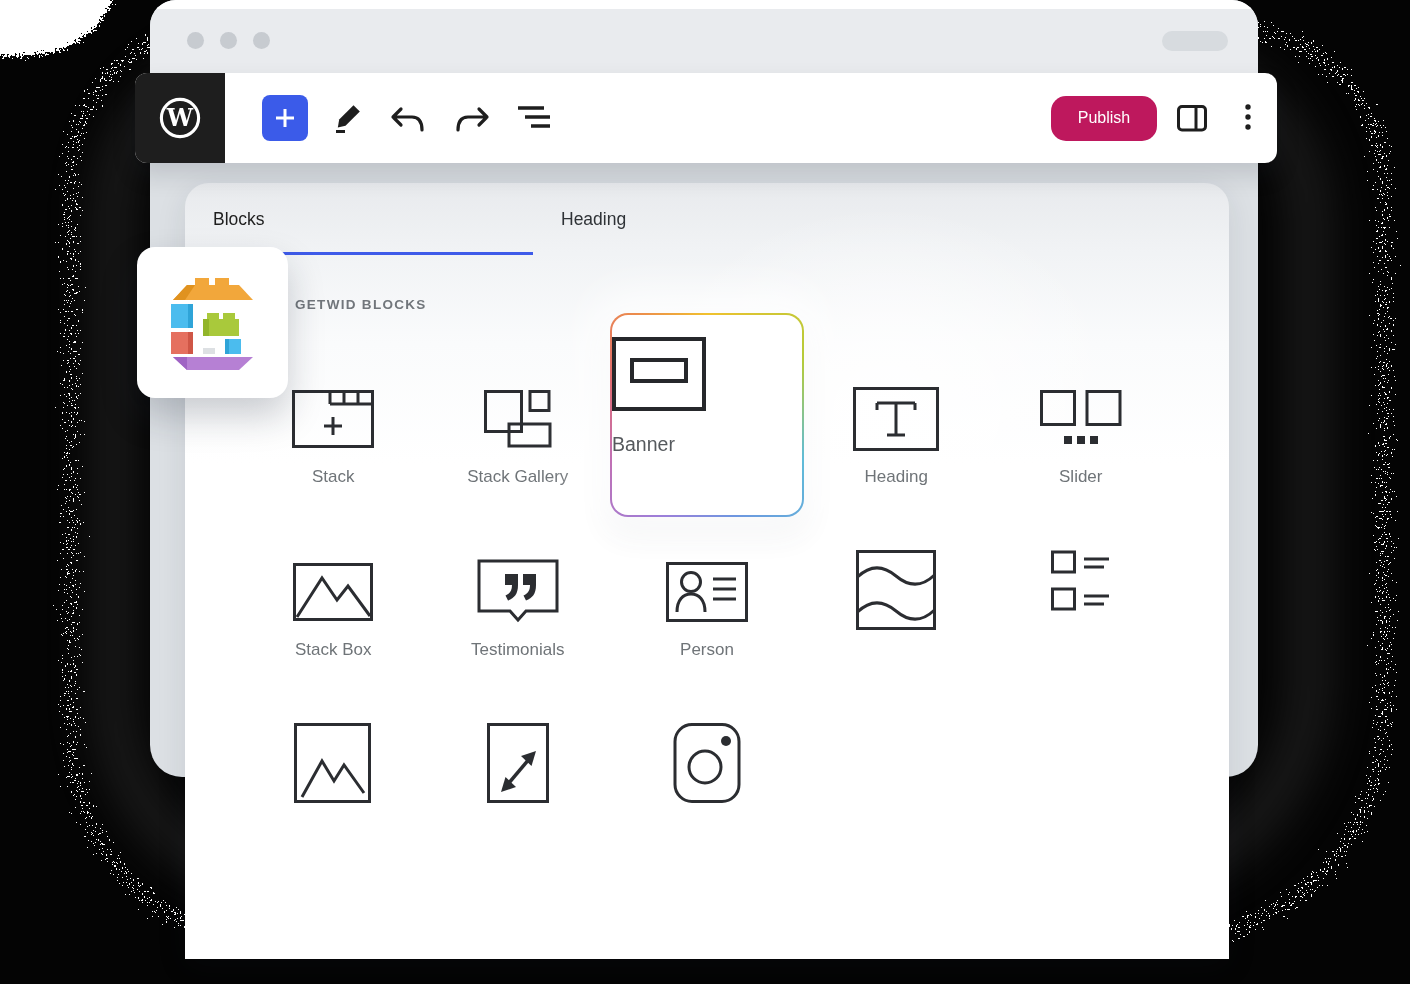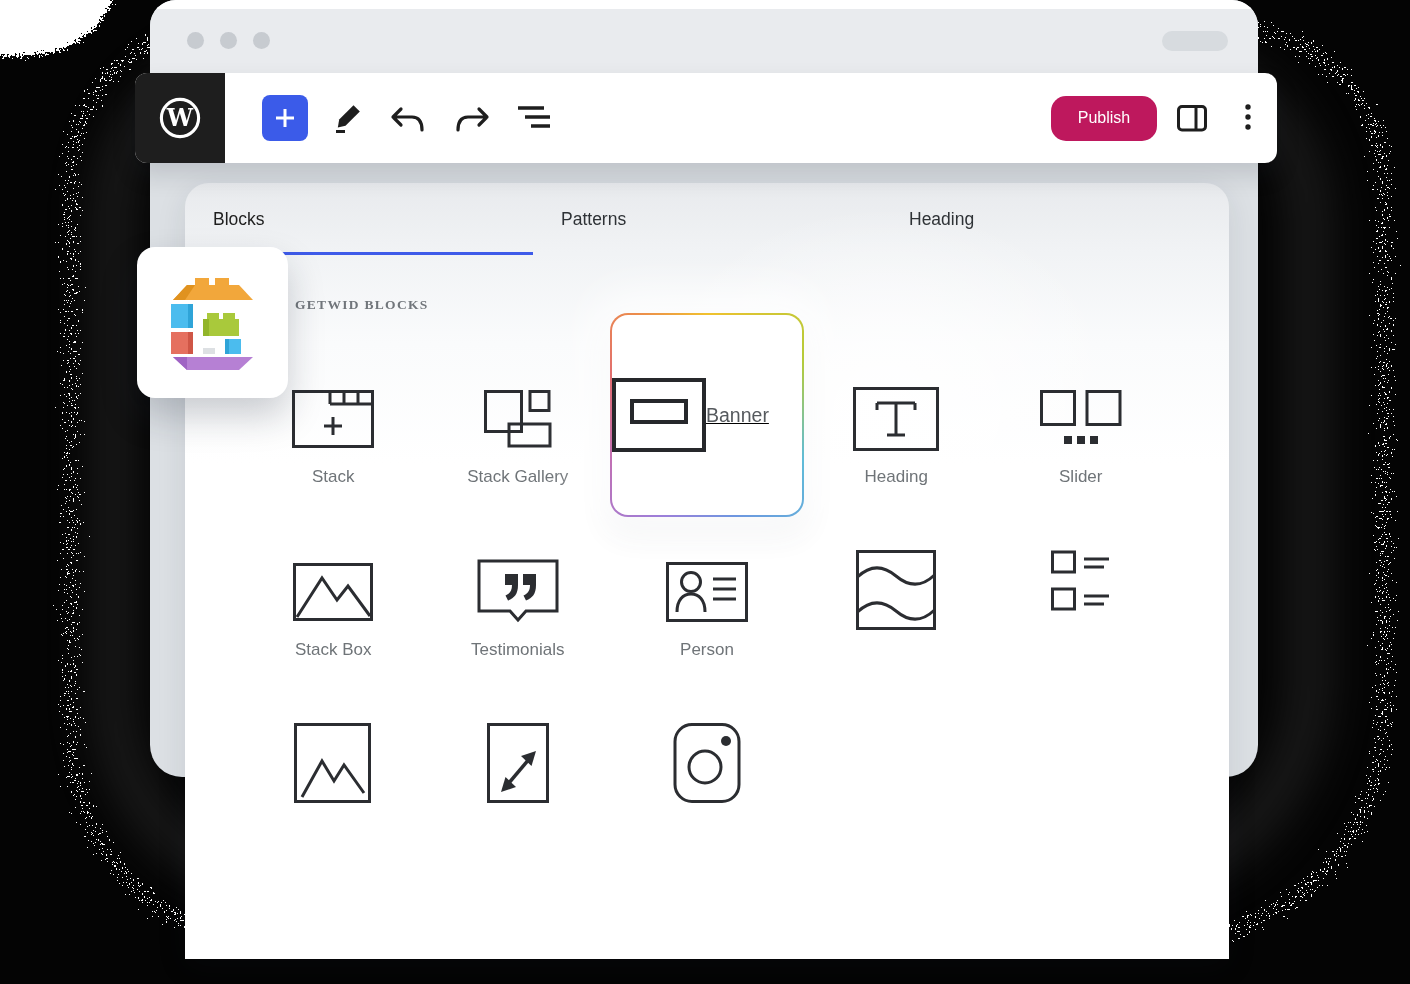--- a/index.html
+++ b/index.html
@@ -46,35 +46,35 @@
          border-radius:24px 24px 0 0;overflow:hidden;
          background:
            radial-gradient(340px 280px at 700px 225px, rgba(255,255,255,.95), rgba(255,255,255,0) 72%),
            linear-gradient(180deg,#E8EAED 0px,#F1F3F5 70px,#FAFBFC 160px,#ffffff 280px);
          box-shadow:0 8px 30px rgba(30,35,55,.10);}
   .tabs{display:grid;grid-template-columns:repeat(3,1fr);height:72px;align-items:center;}
   .tab{padding-left:28px;font-size:17.5px;color:#2E3236;cursor:pointer;}
   .tab.active{color:#1E1E1E;}
   .underline{position:absolute;left:0;top:69px;width:348px;height:3px;background:#3E5BE9;}
   .section-label{position:absolute;left:110px;top:114px;font-size:13.5px;letter-spacing:1.3px;
-                 color:#71767B;font-weight:bold;font-family:Liberation Serif, serif;}
+                 color:#71767B;font-weight:bold;}
   .grid{position:absolute;left:56px;top:194px;width:932px;display:grid;
         grid-template-columns:repeat(5,1fr);}
   .cell{height:173px;display:flex;flex-direction:column;align-items:center;cursor:pointer;}
   .cell.row3{height:140px;}
   .iwrap{height:84px;display:flex;align-items:center;justify-content:center;}
   .row3 .iwrap{height:auto;align-items:flex-start;}
   .blabel{margin-top:6px;font-size:17px;color:#6F7478;}
   
   .sel-card{width:190px;height:200px;margin-top:-64px;border-radius:18px;
-            border:2px solid transparent;display:flex;flex-direction:row;align-items:center;
+            border:2px solid transparent;display:flex;flex-direction:column;align-items:flex-start;
             background:linear-gradient(#fff,#fff) padding-box,
               conic-gradient(from 0deg,#F1C12E 0deg,#B5CB39 60deg,#5FBCD8 115deg,#6E96E0 165deg,
                              #9D7ED9 205deg,#C170B4 245deg,#E06C72 290deg,#EC8C4C 325deg,#F1C12E 360deg) border-box;
-            box-shadow:0 0 46px 18px rgba(255,255,255,.9),0 16px 30px rgba(50,55,80,.10);text-decoration:underline;}
+            box-shadow:0 0 46px 18px rgba(255,255,255,.9),0 16px 30px rgba(50,55,80,.10);}
   .sel-card .iwrap{height:118px;}
   .banner-label{margin-top:0;font-size:19.5px;color:#55595D;}
 
   
   #getwid-card{position:absolute;left:137px;top:247px;width:151px;height:151px;background:#fff;
                border-radius:18px;z-index:30;display:flex;align-items:center;justify-content:center;
                box-shadow:0 18px 36px rgba(25,30,50,.22);}
 
   svg{display:block}
 </style>
@@ -168,21 +168,20 @@
         <circle cx="5" cy="4" r="2.7" fill="#1E1E1E"></circle>
         <circle cx="5" cy="14" r="2.7" fill="#1E1E1E"></circle>
         <circle cx="5" cy="24" r="2.7" fill="#1E1E1E"></circle>
       </svg>
     </div>
   </div>
 
   <div id="panel">
     <div class="tabs">
       <div class="tab active">Blocks</div>
-      <div class="tab">Patterns</div>
       <div class="tab">Heading</div>
     </div>
     <div class="underline"></div>
     <div class="section-label">GETWID BLOCKS</div>
 
     <div class="grid">
 
 
       <div class="cell">
         <div class="iwrap">

